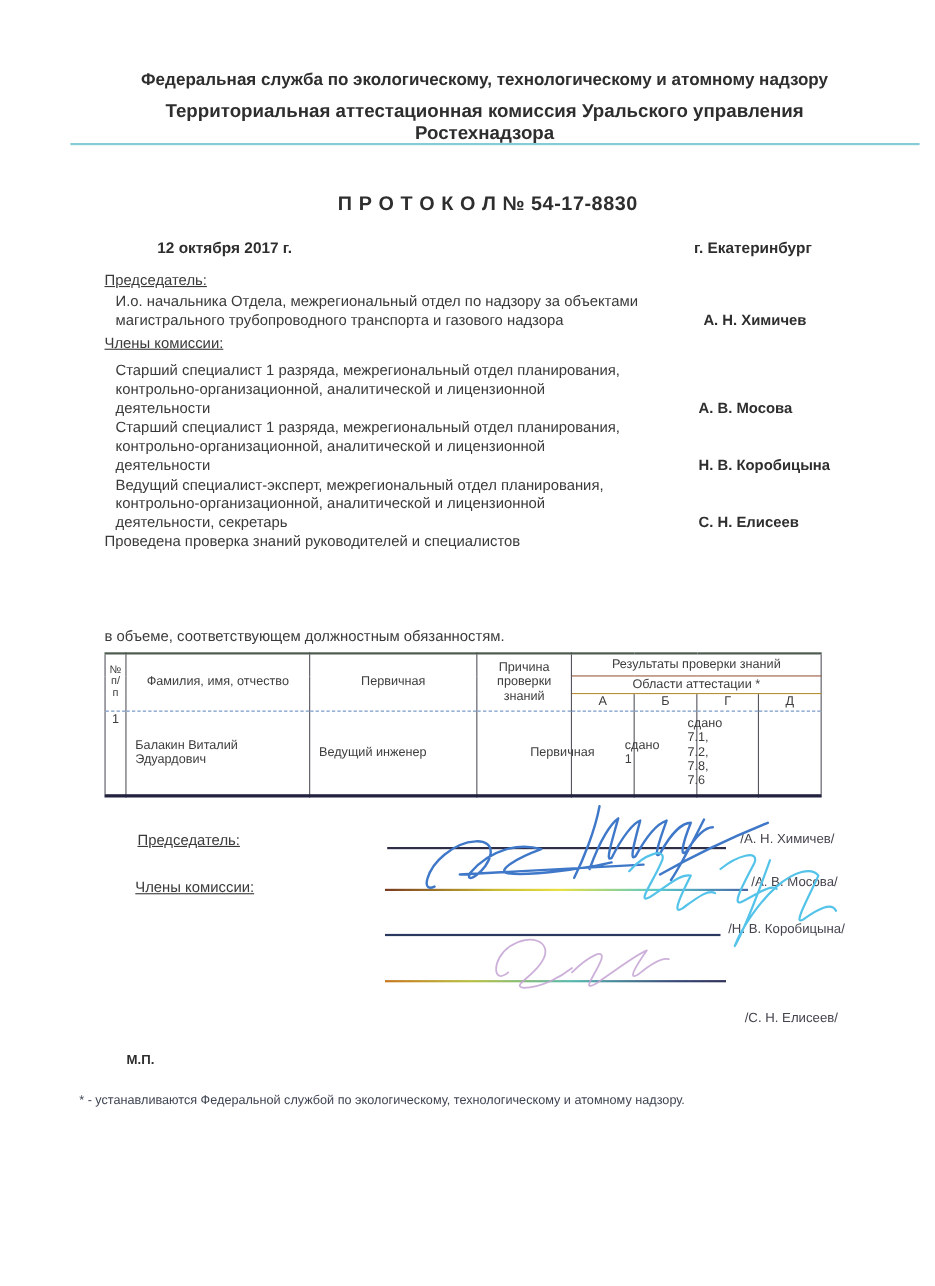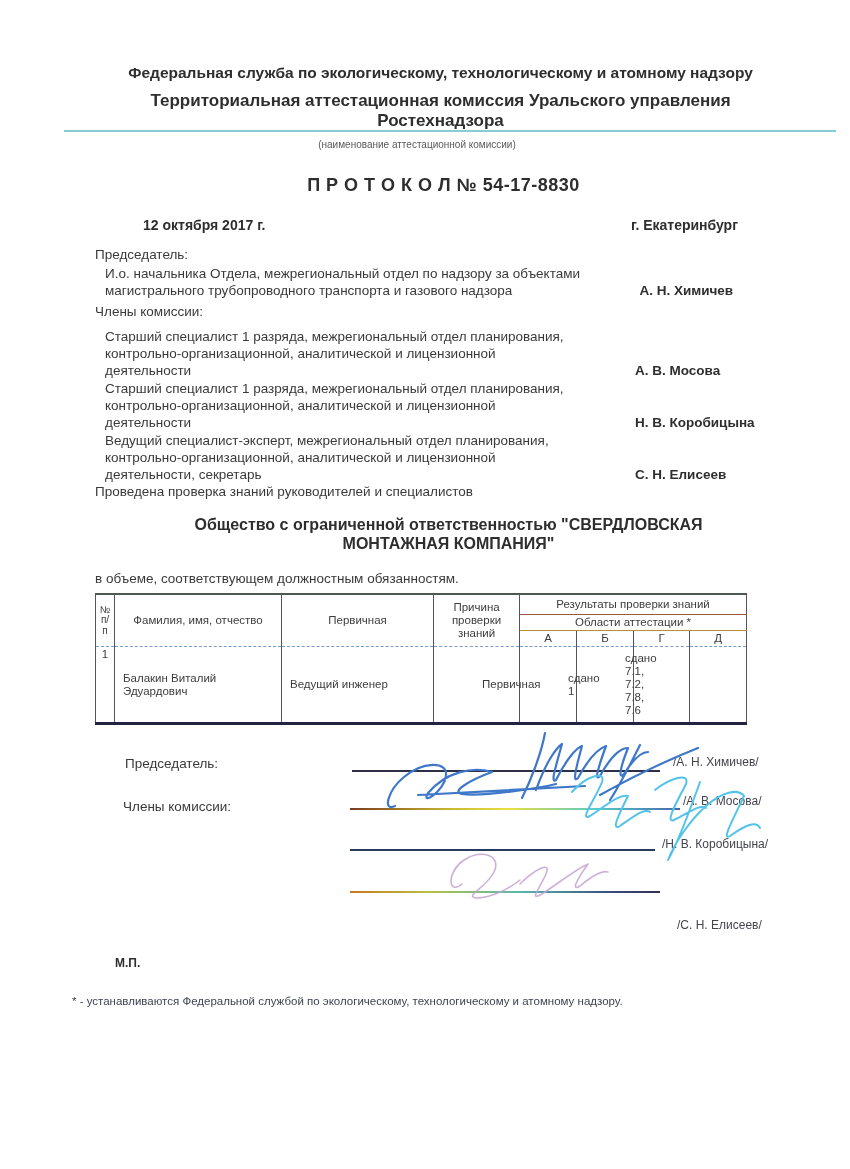--- a/index.html
+++ b/index.html
@@ -16,21 +16,21 @@
 
   
   .agency{top:64px;left:0;right:16px;font-size:15.5px;line-height:18px;}
   .commission{top:91px;left:0;right:16px;font-size:17px;line-height:19.5px;}
   .title-underline{top:130px;left:64px;width:772px;height:2px;background:#86ccd4;}
   .caption{top:139px;left:0;right:16px;font-size:10px;color:#5a5a5a;}
   .protocol{top:175px;left:0;right:10px;font-size:18px;letter-spacing:.5px;}
 
   .dateline{top:217px;left:96px;right:112px;display:flex;justify-content:space-between;font-size:14px;}
 
-  .label13{font-size:13.5px;}
+  .label13{font-size:13.5px;text-decoration:underline;}
   .chair-label{top:247px;left:95px;}
   .person-row{display:flex;align-items:flex-end;}
   .person-row .role{width:530px;font-size:13.5px;line-height:16.5px;}
   .person-row .pname{width:120px;margin-left:auto;font-size:13.5px;line-height:16.5px;white-space:nowrap;}
   .chair-row{top:266px;left:105px;width:650px;gap:24px;}
   .members-label{top:304px;left:95px;}
   .members-list{top:327px;left:105px;width:650px;}
   .member-row{height:52px;}
   .member-row .role{line-height:17px;}
 
@@ -73,21 +73,20 @@
 </style>
 </head>
 <body>
 
 <div class="page">
 
   <div class="abs agency ctr b">Федеральная служба по экологическому, технологическому и атомному надзору</div>
   <div class="abs commission ctr b pre">Территориальная аттестационная комиссия Уральского управления
 Ростехнадзора</div>
   <div class="abs title-underline"></div>
-  <div class="abs caption ctr">(наименование аттестационной комиссии)</div>
   <div class="abs protocol ctr b">П Р О Т О К О Л № 54-17-8830</div>
 
   <div class="abs dateline">
     <span class="b">12 октября 2017 г.</span>
     <span class="b">г. Екатеринбург</span>
   </div>
 
   <div class="abs chair-label label13">Председатель:</div>
   <div class="abs chair-row person-row">
     <div class="role pre">И.о. начальника Отдела, межрегиональный отдел по надзору за объектами
@@ -111,22 +110,20 @@
     </div>
     <div class="person-row member-row">
       <div class="role pre">Ведущий специалист-эксперт, межрегиональный отдел планирования,
 контрольно-организационной, аналитической и лицензионной
 деятельности, секретарь</div>
       <div class="pname b">С. Н. Елисеев</div>
     </div>
   </div>
 
   <div class="abs check-line">Проведена проверка знаний руководителей и специалистов</div>
-  <div class="abs company ctr b pre">Общество с ограниченной ответственностью "СВЕРДЛОВСКАЯ
-МОНТАЖНАЯ КОМПАНИЯ"</div>
   <div class="abs scope-line">в объеме, соответствующем должностным обязанностям.</div>
 
   <table class="abs att-table">
     <colgroup>
       <col style="width:19px">
         <col style="width:167px">
         <col style="width:152px">
         <col style="width:86px">
       <col style="width:57px">
         <col style="width:57px">

